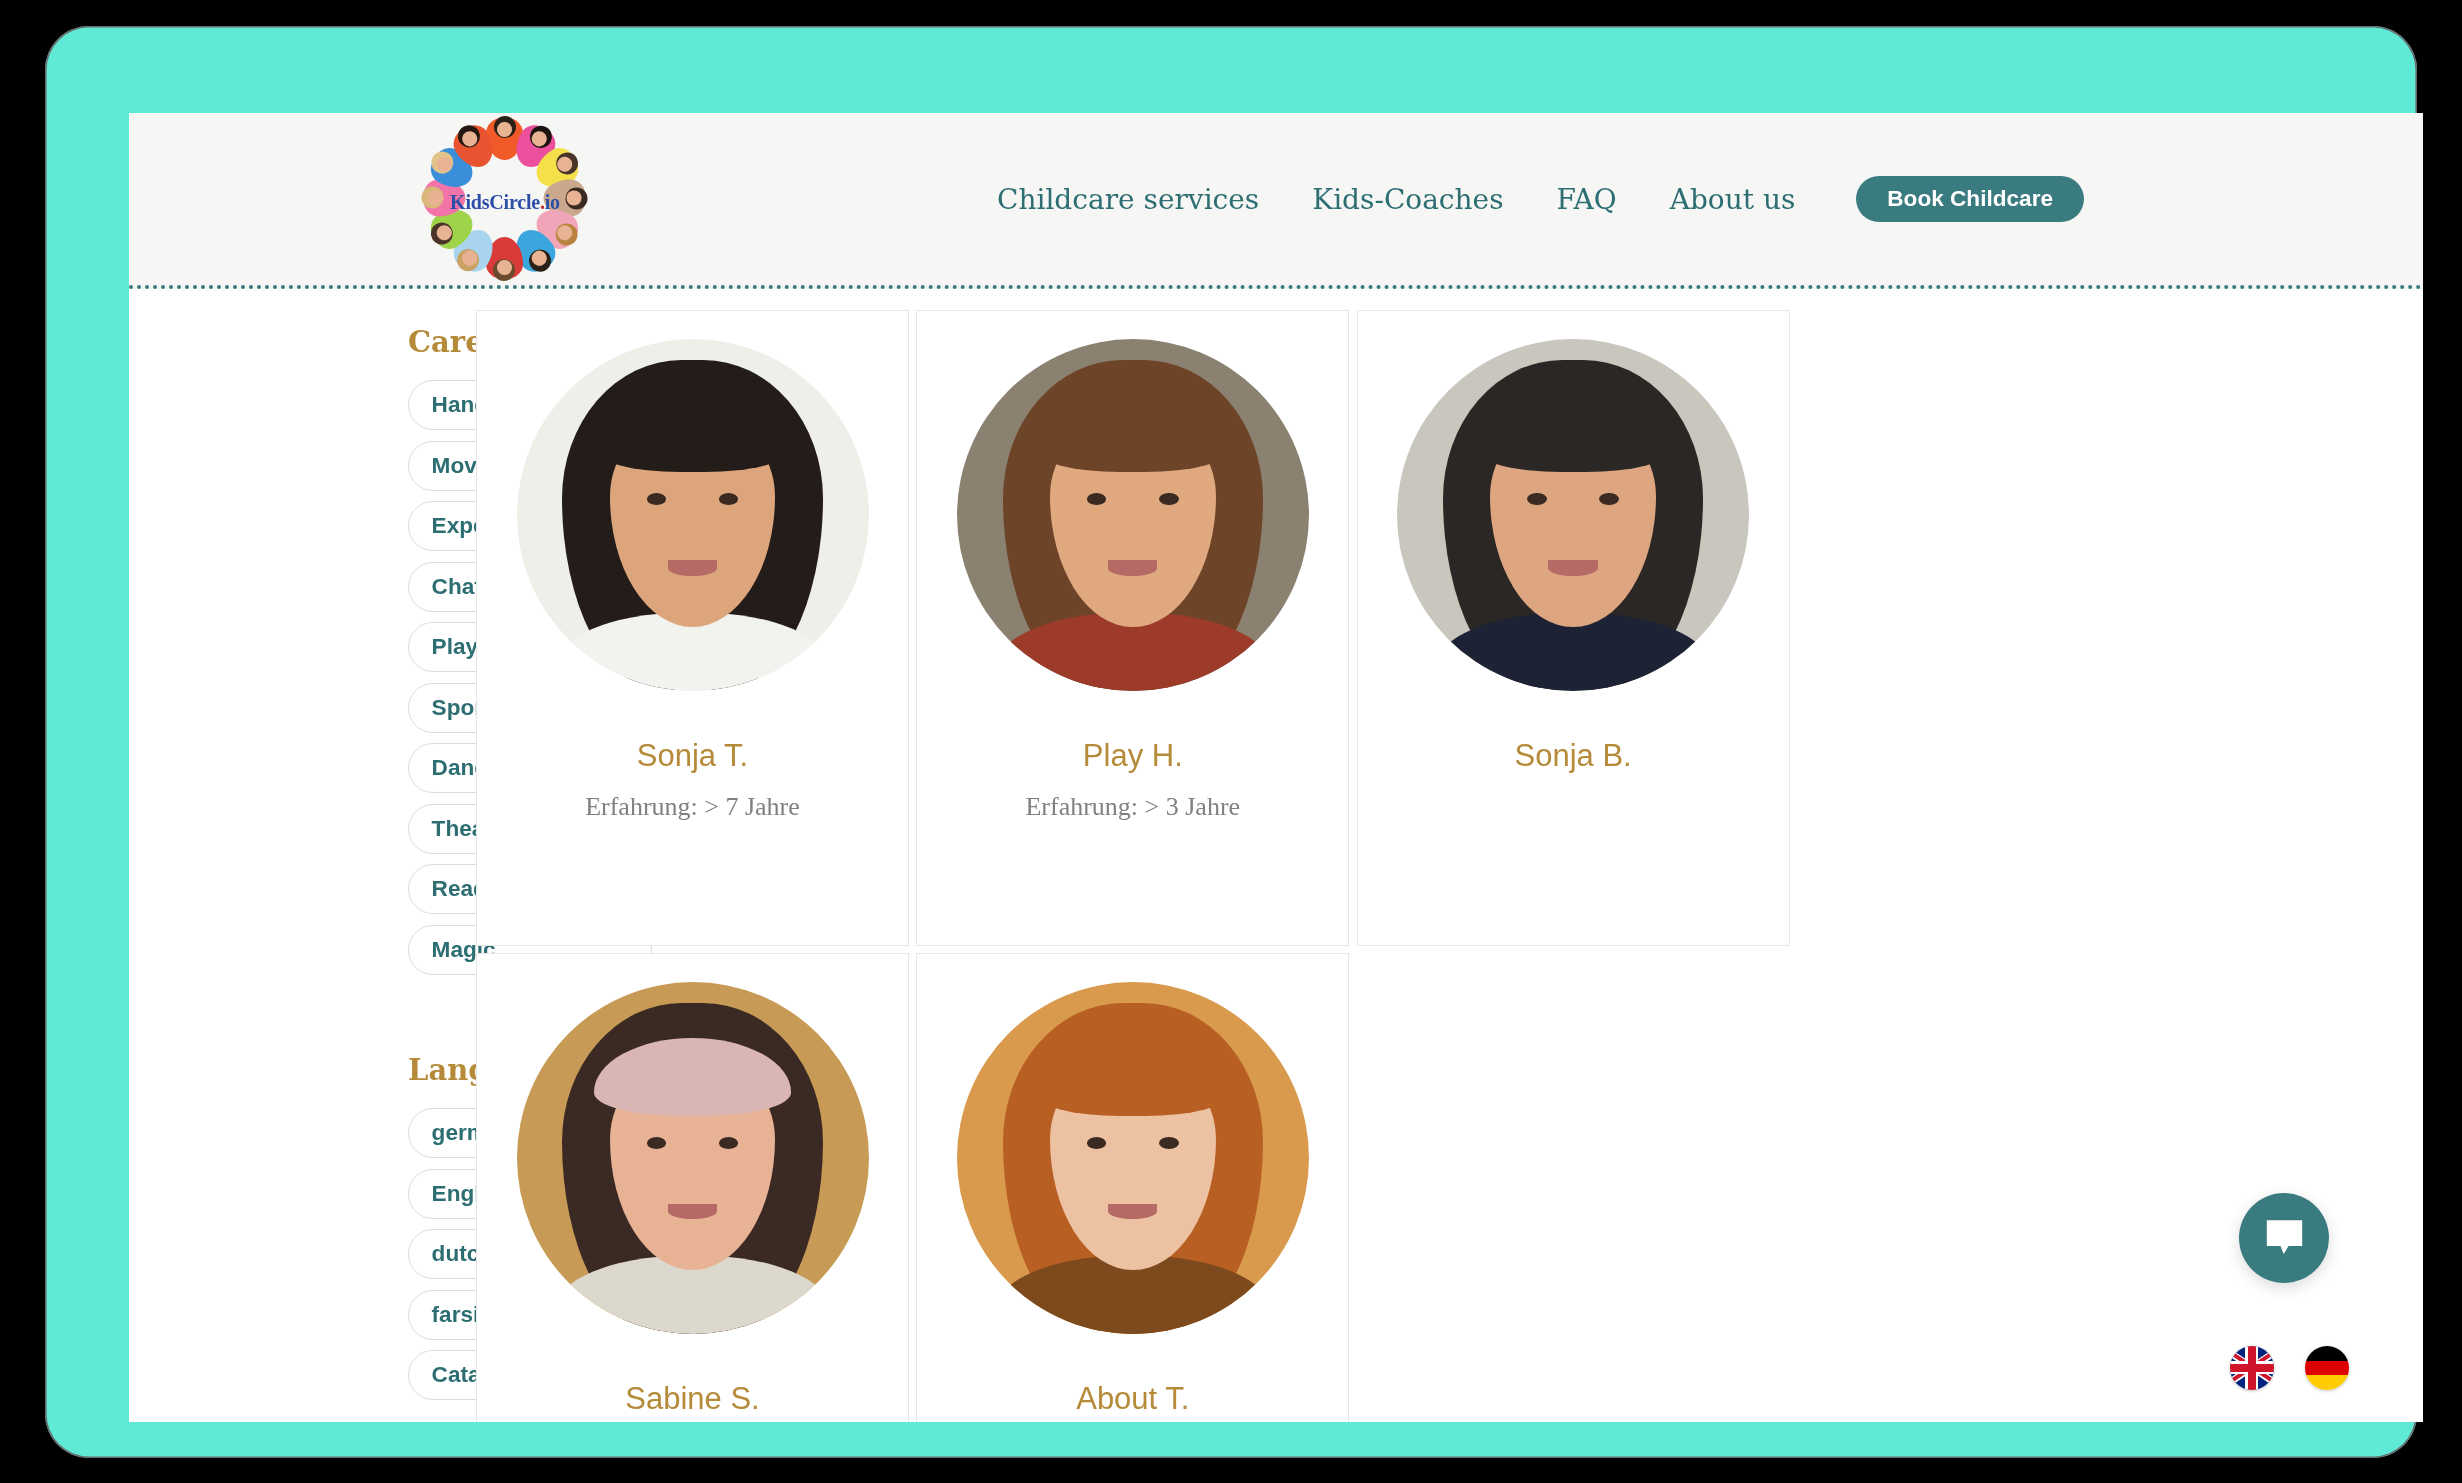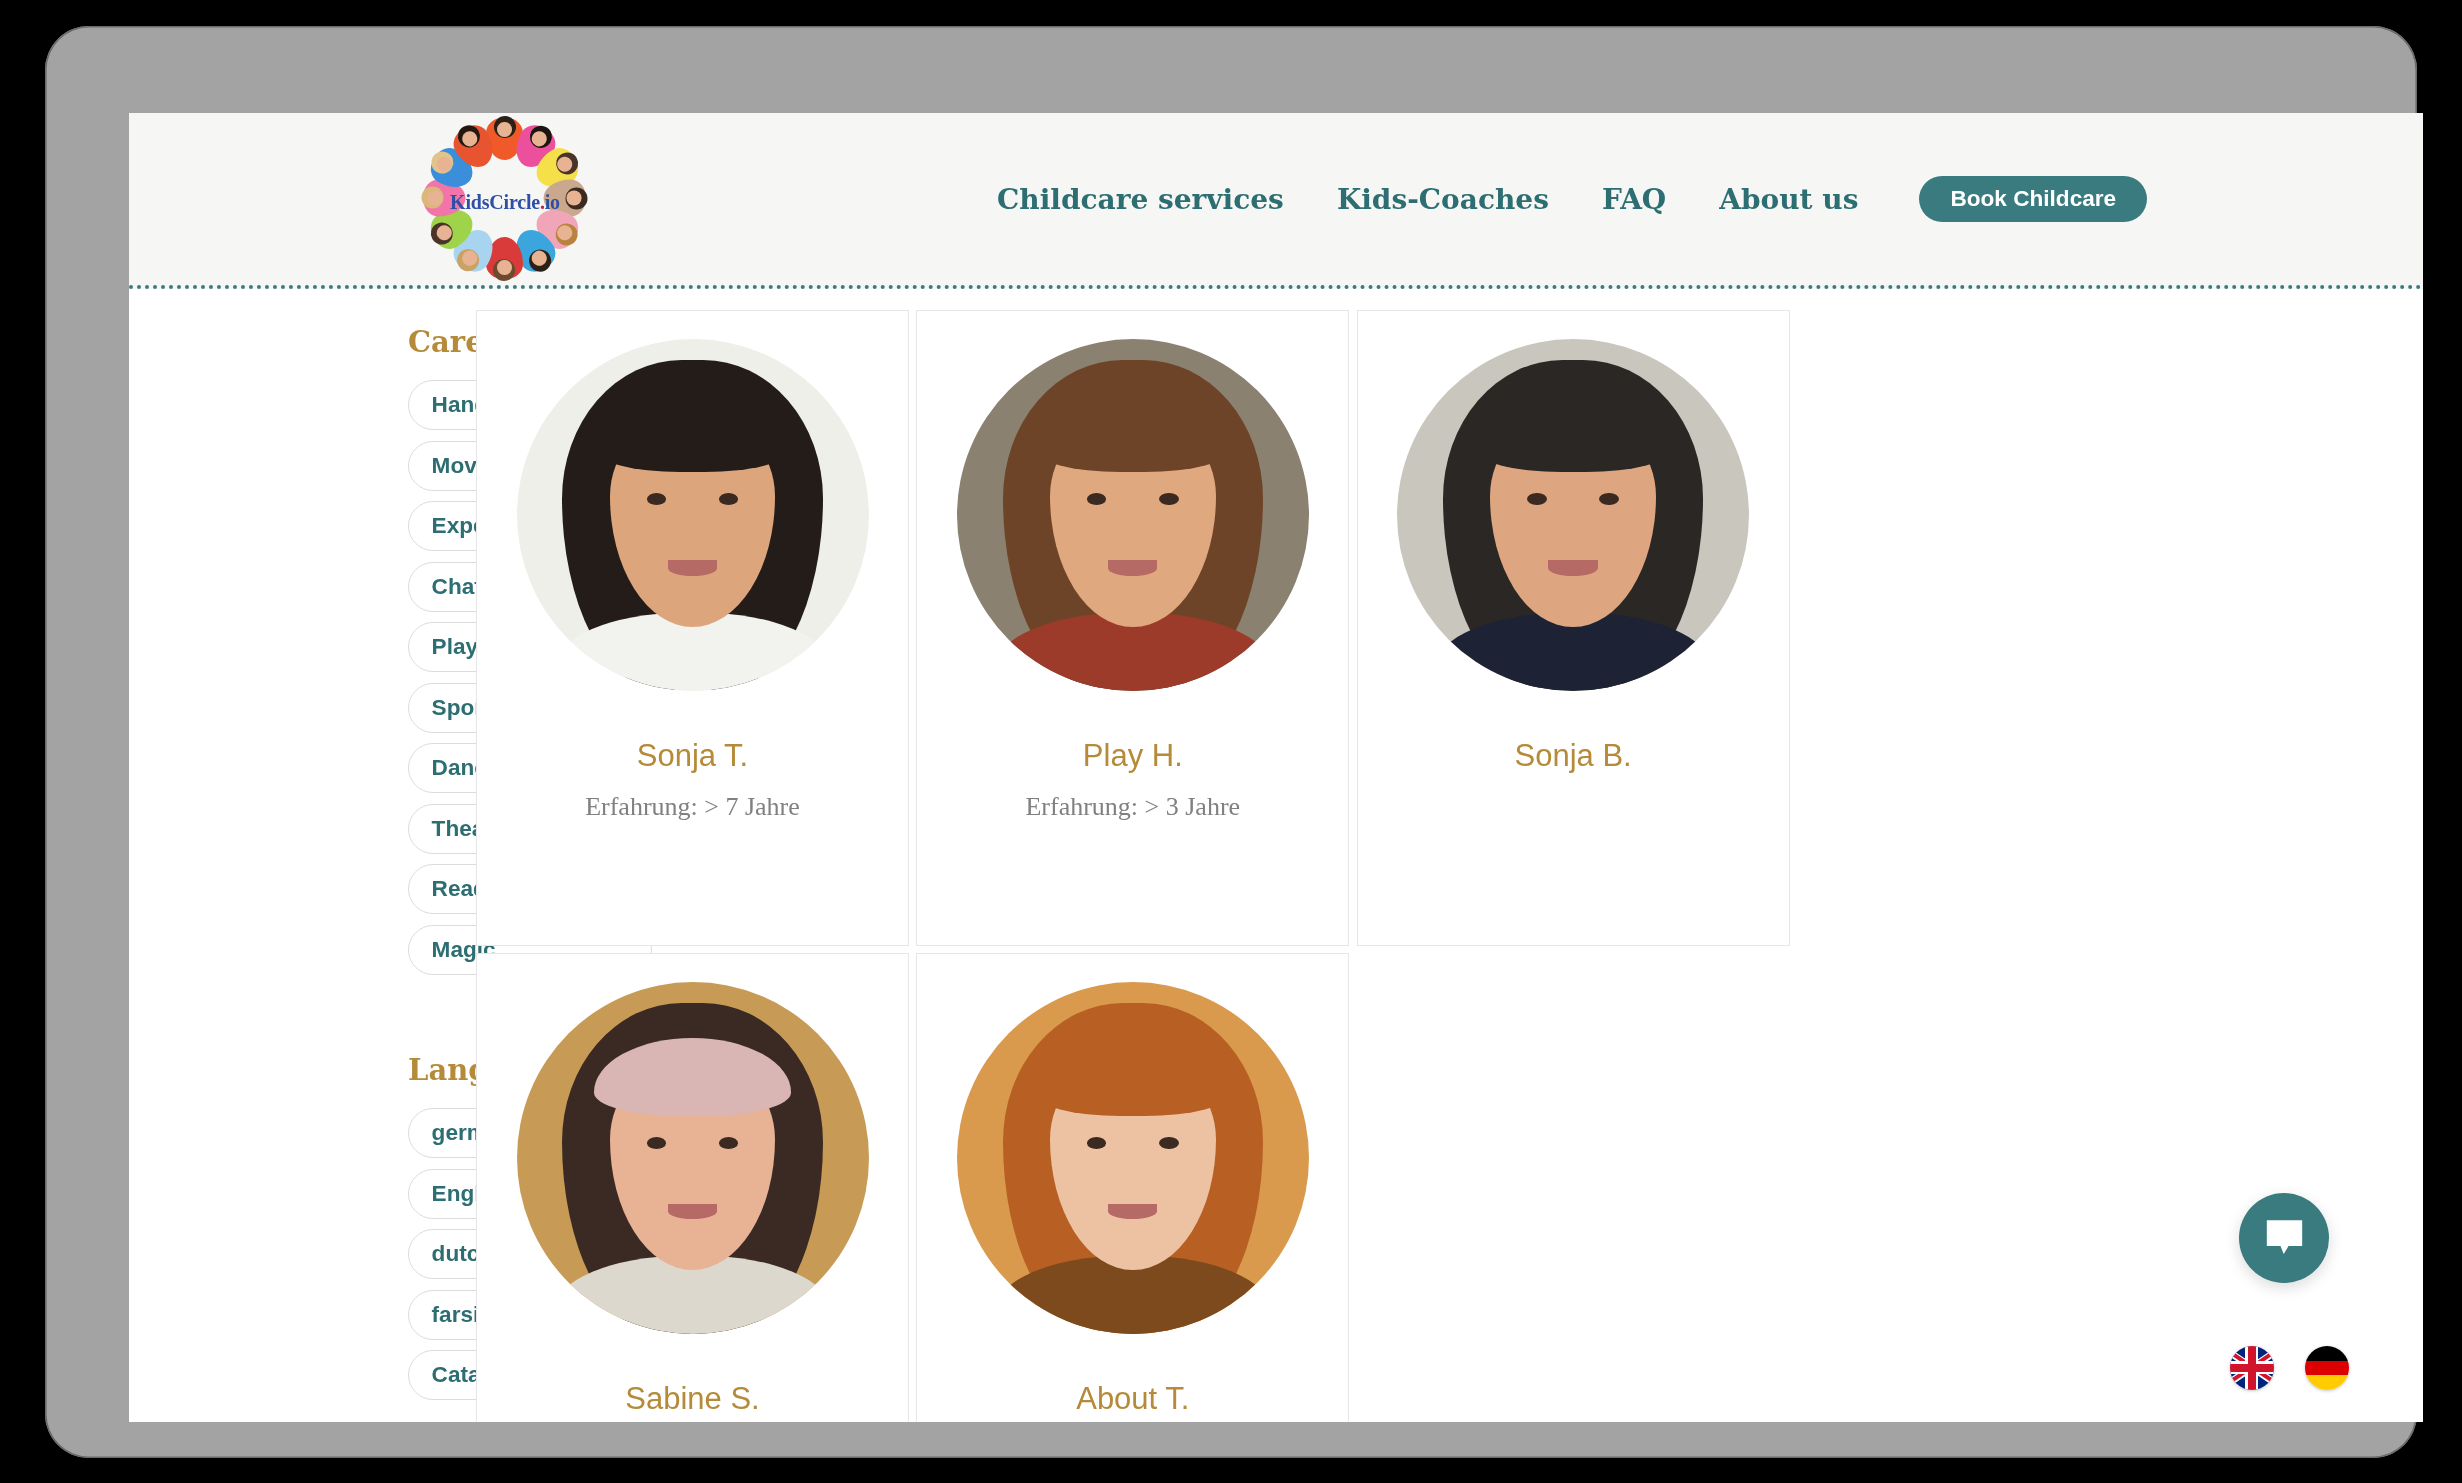--- a/index.html
+++ b/index.html
@@ -8,21 +8,21 @@
     background: #000;
     font-family: "Liberation Sans", sans-serif;
     overflow: hidden;
   }
 
   
   #tablet-frame {
     position: absolute;
     left: 45px; top: 26px;
     width: 2372px; height: 1432px;
-    background: #a3a3a3;
+    background: #5eead4;
     border-radius: 44px;
     box-shadow: inset 0 0 0 1.6px #6a6b6f;
   }
   #screen {
     position: absolute;
     left: 84px; top: 87px;
     width: 2294px; height: 1309px;
     background: #ffffff;
     overflow: hidden;
   }
@@ -78,21 +78,21 @@
   
   #main-nav {
     position: absolute;
     left: 868px; top: 0; bottom: 0;
     display: flex;
     align-items: center;
     gap: 53px;
   }
   .nav-link {
     font-family: "DejaVu Serif", serif;
-    font-weight: bold;
+    font-weight: normal;
     font-size: 28px;
     color: #2c6e72;
     white-space: nowrap;
     cursor: pointer;
     text-decoration: none;
   }
   #book-childcare-button {
     margin-left: 8px;
     background: #3a7b80;
     color: #ffffff;

